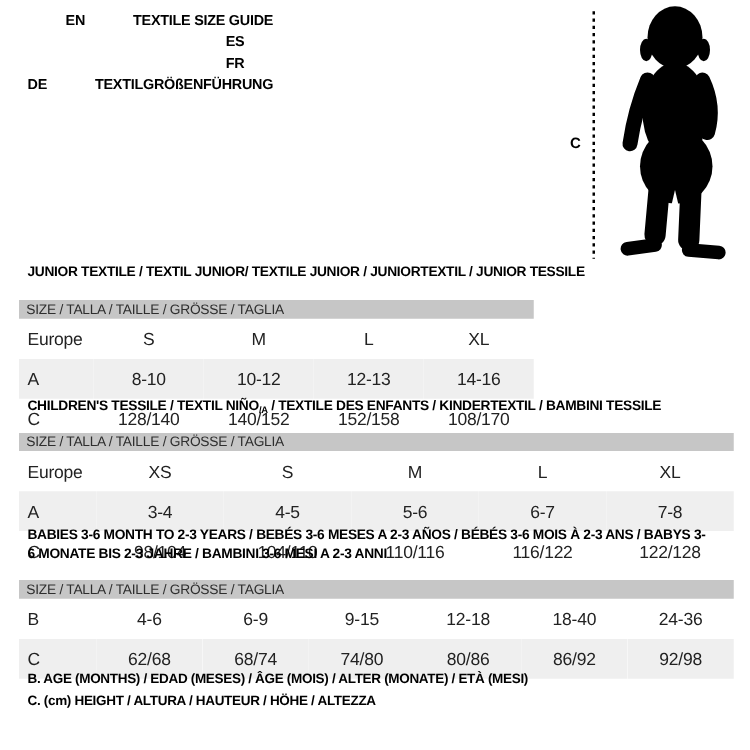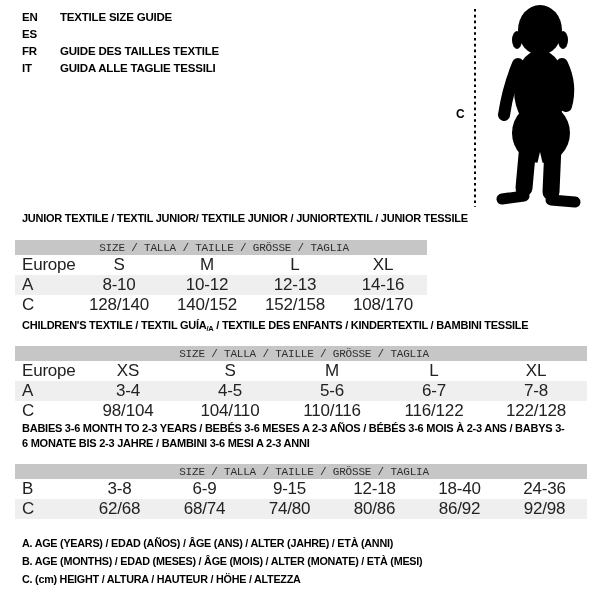--- a/index.html
+++ b/index.html
@@ -6,50 +6,50 @@
   html, body { width: 600px; height: 600px; background: #ffffff; overflow: hidden; }
   body {
     position: relative;
     font-family: "Liberation Sans", sans-serif;
     color: #1c1c1c;
     -webkit-font-smoothing: antialiased;
   }
 
   
   .lang-block { position: absolute; left: 22px; top: 9px; }
-  .lang-row { display: flex; line-height: 17px; }
+  .lang-row { display: flex; line-height: 17px; justify-content: flex-end; }
   .lang-code { width: 38px; font-size: 11.5px; font-weight: 700; letter-spacing: -0.2px; color:#000; }
-  .lang-label { font-size: 11.5px; font-weight: 700; letter-spacing: -0.2px; color:#000; white-space: nowrap; }
+  .lang-label { font-size: 11.5px; font-weight: 700; letter-spacing: -0.2px; color:#000; white-space: nowrap; margin-left: 16px; }
 
   
   .figure-svg { position: absolute; left: 443px; top: 0; }
   .measure-label {
     position: absolute; left: 456px; top: 107px;
     font-size: 12px; font-weight: 700; color: #000;
   }
 
   
   .section-title {
     position: absolute; left: 22px;
     font-size: 11px; font-weight: 700; letter-spacing: -0.25px; color: #000;
     line-height: 15px;
   }
   .sub-script { font-size: 7.5px; vertical-align: -2px; font-weight: 700; }
 
   
   .size-table-wrap { position: absolute; left: 15px; }
   table { border-collapse: collapse; table-layout: fixed; }
   td {
-    height: 16px; text-align: center; vertical-align: middle;
-    font-size: 17px; letter-spacing: -0.2px; color: #222;
+    height: 32px; text-align: center; vertical-align: middle;
+    font-size: 14px; letter-spacing: -0.2px; color: #222;
     padding: 0; overflow: hidden; white-space: nowrap;
   }
   tr.size-bar td {
-    background: #c6c6c6; height: 15px; text-align: center; padding-left: 6px;
-    font-size: 11px; color: #2e2e2e; font-family: Liberation Mono, monospace;
+    background: #c6c6c6; height: 15px; text-align: left; padding-left: 6px;
+    font-size: 11px; color: #2e2e2e;
   }
   td.row-label { text-align: left; padding-left: 7px; }
   tr.shaded td { background: #efefef; }
 
   
   .notes-block { position: absolute; left: 22px; top: 534px; }
   .note-line {
     font-size: 10.8px; font-weight: 700; letter-spacing: -0.25px; color: #000;
     line-height: 18px; white-space: nowrap;
   }
@@ -60,25 +60,24 @@
 <div class="lang-block">
   <div class="lang-row">
     <span class="lang-code">EN</span>
     <span class="lang-label">TEXTILE SIZE GUIDE</span>
   </div>
   <div class="lang-row">
     <span class="lang-code">ES</span>
   </div>
   <div class="lang-row">
     <span class="lang-code">FR</span>
-    <span class="lang-label">GUIDE DES TAILLES TEXTILE</span>
-  </div>
-  <div class="lang-row">
-    <span class="lang-code">IT</span>
-    <span class="lang-label">GUIDA ALLE TAGLIE TESSILI</span>
+  </div>
+  <div class="lang-row">
+    <span class="lang-code">DE</span>
+    <span class="lang-label">TEXTILGRÖßENFÜHRUNG</span>
   </div>
 </div>
 
 <span class="measure-label">C</span>
 <svg class="figure-svg" width="155" height="215" viewBox="0 0 155 215">
   <line x1="32" y1="9" x2="32" y2="207" stroke="#000" stroke-width="2" stroke-dasharray="2.6 3.2"></line>
   <g transform="translate(40,2)" fill="#000" stroke="#000">
 
     <ellipse cx="57" cy="88" rx="26" ry="40" stroke="none"></ellipse>
 
@@ -134,21 +133,21 @@
       <td>128/140</td>
       <td>140/152</td>
       <td>152/158</td>
       <td>108/170</td>
     </tr>
   </tbody>
     </table>
 </div>
 
 <div class="section-title" style="top:318px; width:575px;">
-  <span>CHILDREN'S TEXTILE / TEXTIL GUÍA</span><span class="sub-script">/A</span><span> / TEXTILE DES ENFANTS / KINDERTEXTIL / BAMBINI TESSILE</span>
+  <span>CHILDREN'S TESSILE / TEXTIL NIÑO</span><span class="sub-script">/A</span><span> / TEXTILE DES ENFANTS / KINDERTEXTIL / BAMBINI TESSILE</span>
 </div>
 <div class="size-table-wrap" style="top:346px;">
   <table style="width:572px;">
     <colgroup>
         <col style="width:62px">
         <col style="width:102px">
         <col style="width:102px">
         <col style="width:102px">
         <col style="width:102px">
         <col style="width:102px">
@@ -196,37 +195,36 @@
         <col style="width:85px">
         <col style="width:85px">
         <col style="width:85px">
       </colgroup>
     <tbody>
         <tr class="size-bar">
       <td colspan="7">SIZE / TALLA / TAILLE / GRÖSSE / TAGLIA</td>
     </tr>
     <tr>
       <td class="row-label">B</td>
-      <td>3-8</td>
+      <td>4-6</td>
       <td>6-9</td>
       <td>9-15</td>
       <td>12-18</td>
       <td>18-40</td>
       <td>24-36</td>
     </tr>
     <tr class="shaded">
       <td class="row-label">C</td>
       <td>62/68</td>
       <td>68/74</td>
       <td>74/80</td>
       <td>80/86</td>
       <td>86/92</td>
       <td>92/98</td>
     </tr>
   </tbody>
     </table>
 </div>
 
 <div class="notes-block">
-  <div class="note-line">A. AGE (YEARS) / EDAD (AÑOS) / ÂGE (ANS) / ALTER (JAHRE) / ETÀ (ANNI)</div>
   <div class="note-line">B. AGE (MONTHS) / EDAD (MESES) / ÂGE (MOIS) / ALTER (MONATE) / ETÀ (MESI)</div>
   <div class="note-line">C. (cm) HEIGHT / ALTURA / HAUTEUR / HÖHE / ALTEZZA</div>
 </div>
 
 </body></html>

